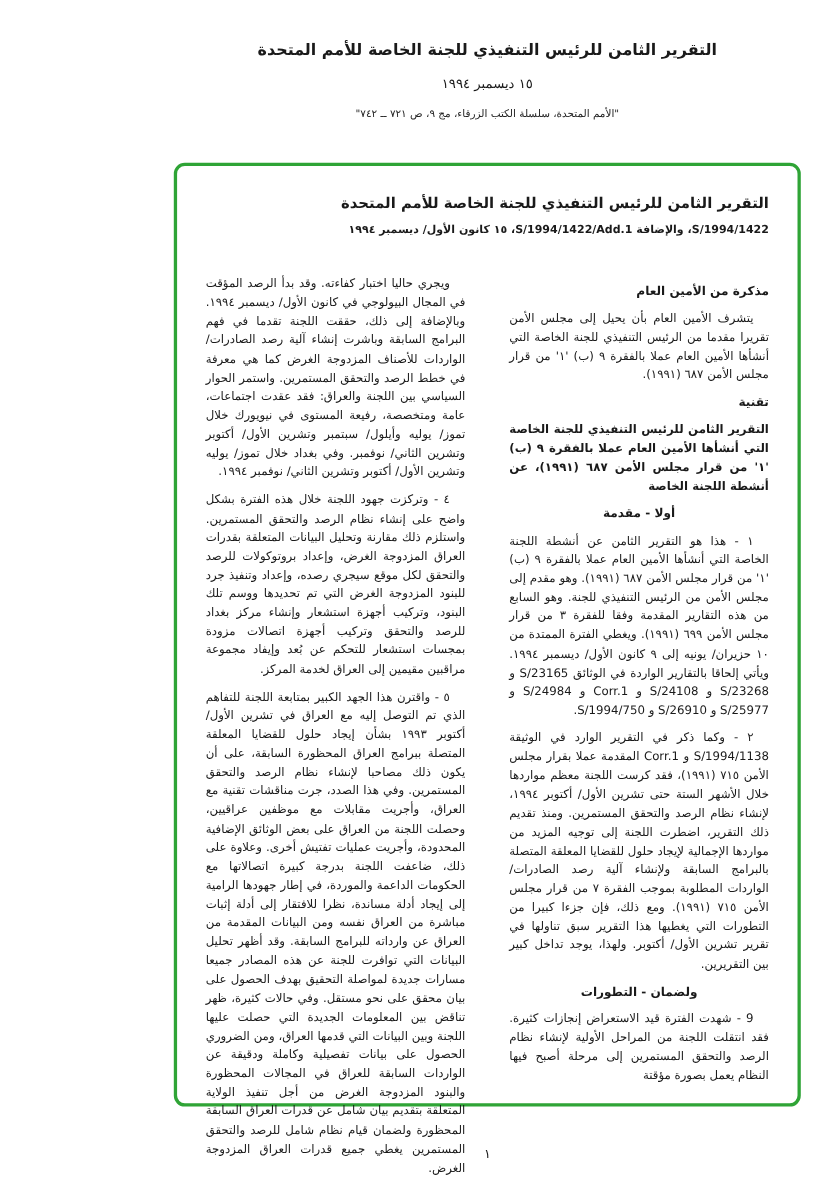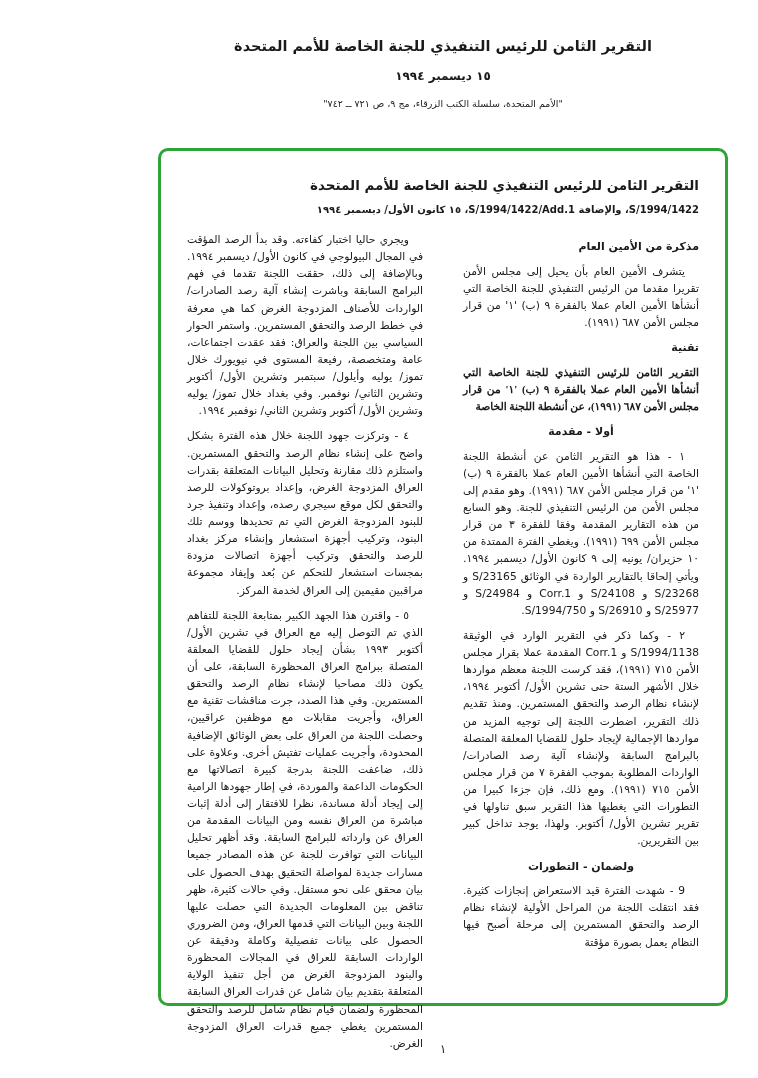--- a/index.html
+++ b/index.html
@@ -11,44 +11,44 @@
     overflow: hidden;
   }
   .page {
     position: relative;
     width: 630px; height: 1078px;
     direction: rtl;
   }
   
   .doc-header { text-align: center; padding-top: 38px; }
   .doc-header .hdr-title { font-size: 14.5px; font-weight: bold; }
-  .doc-header .hdr-date  { font-size: 12px; font-weight: bold; margin-top: 15px; letter-spacing: 3px; }
+  .doc-header .hdr-date  { font-size: 12px; font-weight: normal; margin-top: 15px; letter-spacing: 3px; }
   .doc-header .hdr-src   { font-size: 9.5px; margin-top: 15px; color: #222; }
 
   
   .frame {
     position: absolute;
     left: 30px; right: 30px;
     top: 148px; height: 858px;
     border: 3px solid #2fa436;
     border-radius: 10px;
     padding: 26px 26px 18px 26px;
     background: #fff;
   }
   .doc-title { font-size: 13.5px; font-weight: bold; text-align: right; }
   .doc-ref   { font-size: 10px;  font-weight: bold; text-align: right; margin-top: 11px; }
 
   
-  .columns { display: flex; gap: 40px; margin-top: 16px; }
+  .columns { display: flex; gap: 40px; margin-top: 34px; }
   .col { flex: 1 1 0; font-size: 10.7px; line-height: 1.6; text-align: justify; }
   .col p { margin-bottom: 8px; text-indent: 14px; }
   .col h3 { font-size: 11px; font-weight: bold; margin: 7px 0 7px; text-indent: 0; }
   .col h3.center { text-align: center; }
   .col h3.right  { text-align: right; }
-  .annex-title { font-weight: bold; text-indent: 0 !important; font-family: Liberation Serif, serif; }
+  .annex-title { font-weight: bold; text-indent: 0 !important; }
 
   
   .page-number {
     position: absolute; bottom: 22px; left: 0; right: 0;
     text-align: center; font-size: 11.5px; color: #1a1a1a;
   }
 </style>
 </head>
 <body>
 

